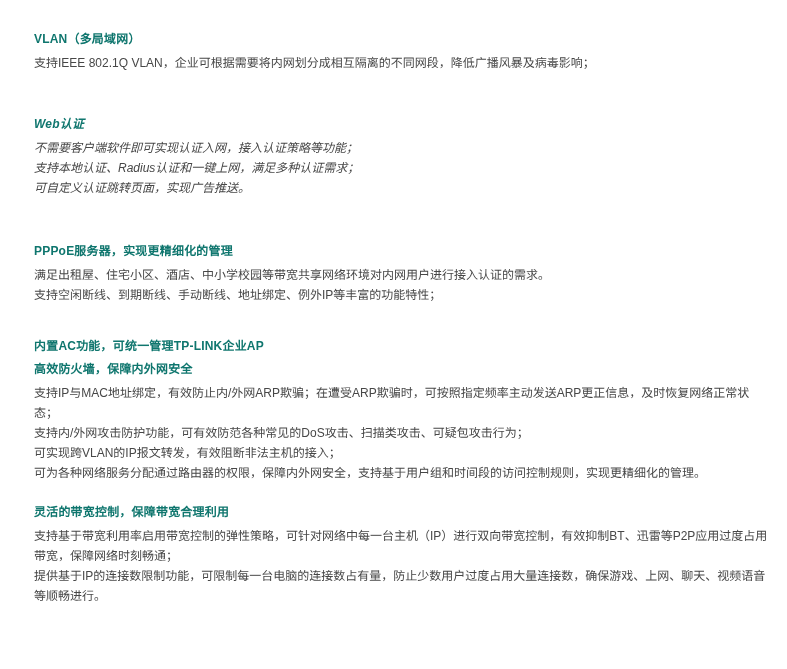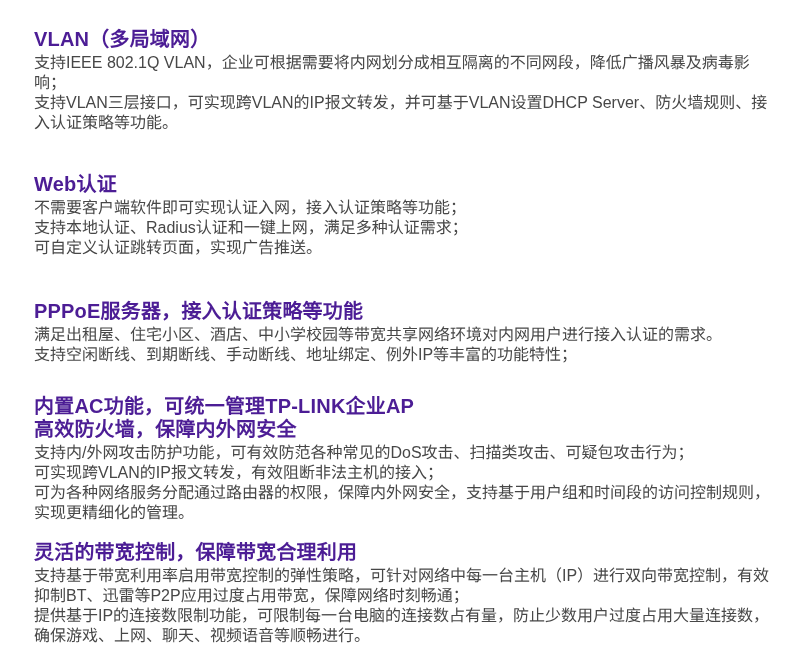--- a/index.html
+++ b/index.html
@@ -14,70 +14,70 @@
     font-family: "Liberation Sans", "DejaVu Sans", sans-serif;
   }
   .page {
     box-sizing: border-box;
     width: 787px;
     padding: 0 16px 0 34px;
   }
   .sec { margin: 0; }
   .sec h2 {
     margin: 0 0 4px 0;
-    font-size: 20px;
+    font-size: 12px;
     line-height: 19px;
     font-weight: bold;
-    color: #4c1d95;
+    color: #0f766e;
     letter-spacing: 0.2px;
   }
   .sec p {
     margin: 0;
-    font-size: 16px;
+    font-size: 12px;
     line-height: 20px;
     color: #474747;
   }
   
   .s1 { margin-top: 30px; }
-  .s2 { margin-top: 42px; }
+  .s2 { margin-top: 42px; font-style: italic; }
   .s3 { margin-top: 44px; }
   .s4 { margin-top: 32px; }
   .s5 { }
   .s6 { margin-top: 20px; }
 </style>
 </head>
 <body>
 
 <main class="page">
 
   <section class="sec s1">
     <h2>VLAN（多局域网）</h2>
     <p>支持IEEE 802.1Q VLAN，企业可根据需要将内网划分成相互隔离的不同网段，降低广播风暴及病毒影响；</p>
-    <p>支持VLAN三层接口，可实现跨VLAN的IP报文转发，并可基于VLAN设置DHCP Server、防火墙规则、接入认证策略等功能。</p>
   </section>
 
   <section class="sec s2">
     <h2>Web认证</h2>
     <p>不需要客户端软件即可实现认证入网，接入认证策略等功能；</p>
     <p>支持本地认证、Radius认证和一键上网，满足多种认证需求；</p>
     <p>可自定义认证跳转页面，实现广告推送。</p>
   </section>
 
   <section class="sec s3">
-    <h2>PPPoE服务器，接入认证策略等功能</h2>
+    <h2>PPPoE服务器，实现更精细化的管理</h2>
     <p>满足出租屋、住宅小区、酒店、中小学校园等带宽共享网络环境对内网用户进行接入认证的需求。</p>
     <p>支持空闲断线、到期断线、手动断线、地址绑定、例外IP等丰富的功能特性；</p>
   </section>
 
   <section class="sec s4">
     <h2>内置AC功能，可统一管理TP-LINK企业AP</h2>
   </section>
 
   <section class="sec s5">
     <h2>高效防火墙，保障内外网安全</h2>
+    <p>支持IP与MAC地址绑定，有效防止内/外网ARP欺骗；在遭受ARP欺骗时，可按照指定频率主动发送ARP更正信息，及时恢复网络正常状态；</p>
     <p>支持内/外网攻击防护功能，可有效防范各种常见的DoS攻击、扫描类攻击、可疑包攻击行为；</p>
     <p>可实现跨VLAN的IP报文转发，有效阻断非法主机的接入；</p>
     <p>可为各种网络服务分配通过路由器的权限，保障内外网安全，支持基于用户组和时间段的访问控制规则，实现更精细化的管理。</p>
   </section>
 
   <section class="sec s6">
     <h2>灵活的带宽控制，保障带宽合理利用</h2>
     <p>支持基于带宽利用率启用带宽控制的弹性策略，可针对网络中每一台主机（IP）进行双向带宽控制，有效抑制BT、迅雷等P2P应用过度占用带宽，保障网络时刻畅通；</p>
     <p>提供基于IP的连接数限制功能，可限制每一台电脑的连接数占有量，防止少数用户过度占用大量连接数，确保游戏、上网、聊天、视频语音等顺畅进行。</p>
   </section>

